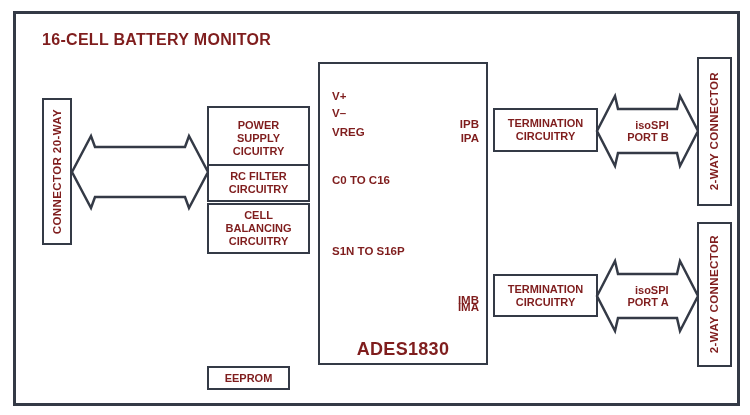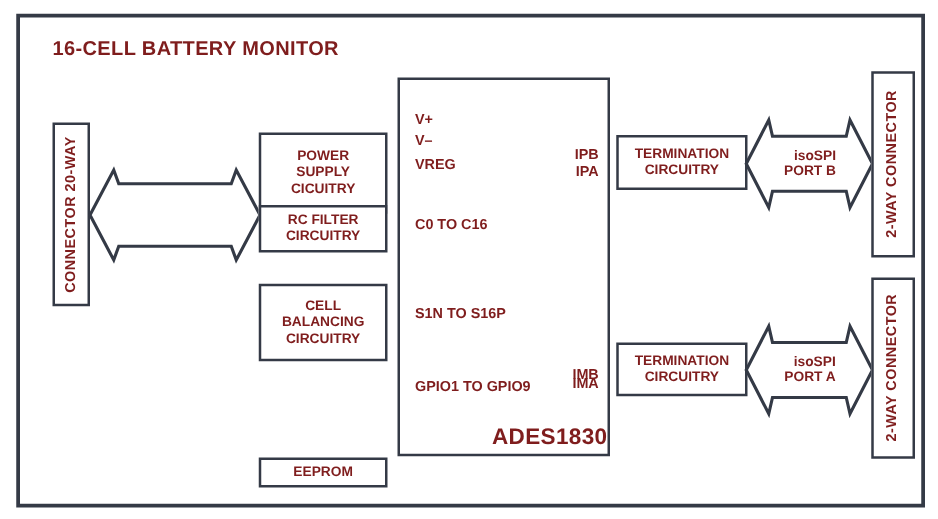--- a/index.html
+++ b/index.html
@@ -64,21 +64,21 @@
     font-weight: bold;
     font-size: 11.5px;
     line-height: 14px;
     white-space: nowrap;
   }
   .pin-left { left: 12px; }
   .pin-right { right: 7px; text-align: right; }
   .chip-name {
     position: absolute;
     left: 0; right: 0; top: 275px;
-    text-align: right;
+    text-align: center;
     font-weight: bold;
     font-size: 18px;
     letter-spacing: 0.3px;
   }
   .arrow-svg { position: absolute; overflow: visible; }
   .arrow-label {
     position: absolute;
     display: flex;
     align-items: center;
     justify-content: center;
@@ -104,32 +104,31 @@
 
   <svg class="arrow-svg" style="left:71px; top:135px;" width="138" height="74" viewBox="0 0 138 74">
     <polygon points="1,37 20,1 24,12 114,12 118,1 137,37 118,73 114,62 24,62 20,73" fill="#ffffff" stroke="#343a46" stroke-width="2.5" stroke-linejoin="miter"></polygon>
   </svg>
 
   <div class="box" style="left:207px; top:78px; width:103px; height:65px;margin-top:28px;">POWER
 SUPPLY
 CICUITRY</div>
   <div class="box" style="left:207px; top:152px; width:103px; height:38px;margin-top:12px;">RC FILTER
 CIRCUITRY</div>
-  <div class="box" style="left:207px; top:203px; width:103px; height:62px;margin-top:24px;">CELL
+  <div class="box" style="left:207px; top:203px; width:103px; height:51px;">CELL
 BALANCING
 CIRCUITRY</div>
-  <div class="box" style="left:207px; top:366px; width:103px; height:24px;">EEPROM</div>
+  <div class="box" style="left:207px; top:366px; width:83px; height:24px;">EEPROM</div>
 
   <div class="chip">
     <span class="pin pin-left" style="top:25px;">V+</span>
     <span class="pin pin-left" style="top:42px;">V–</span>
     <span class="pin pin-left" style="top:61px;">VREG</span>
     <span class="pin pin-left" style="top:109px;">C0 TO C16</span>
     <span class="pin pin-left" style="top:180px;">S1N TO S16P</span>
-    <span class="pin pin-left" style="top:239px;">GPIO1 TO GPIO9</span>
     <span class="pin pin-right" style="top:53px;">IPB</span>
     <span class="pin pin-right" style="top:67px;margin-left:29px;">IPA</span>
     <span class="pin pin-right" style="top:229px;">IMB</span>
     <span class="pin pin-right" style="top:236px;">IMA</span>
     <span class="chip-name">ADES1830</span>
   </div>
 
   <div class="box" style="left:493px; top:108px; width:105px; height:44px;">TERMINATION
 CIRCUITRY</div>
   <div class="box" style="left:493px; top:274px; width:105px; height:43px;">TERMINATION

